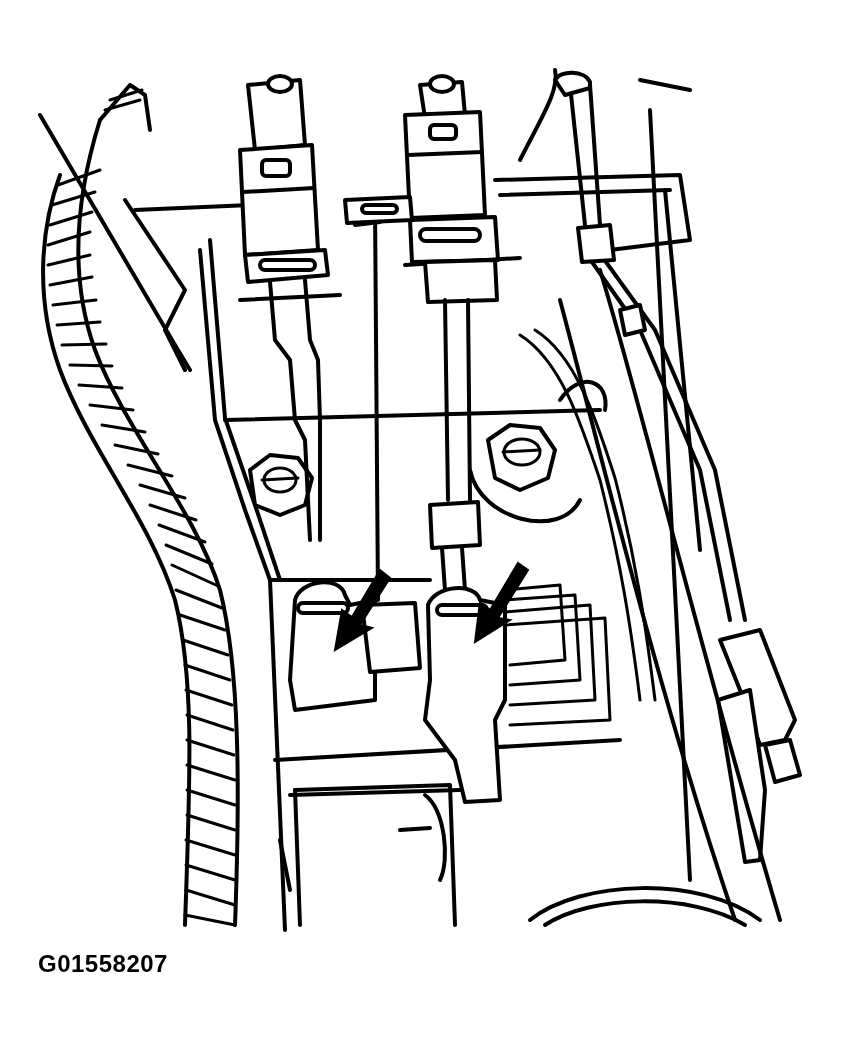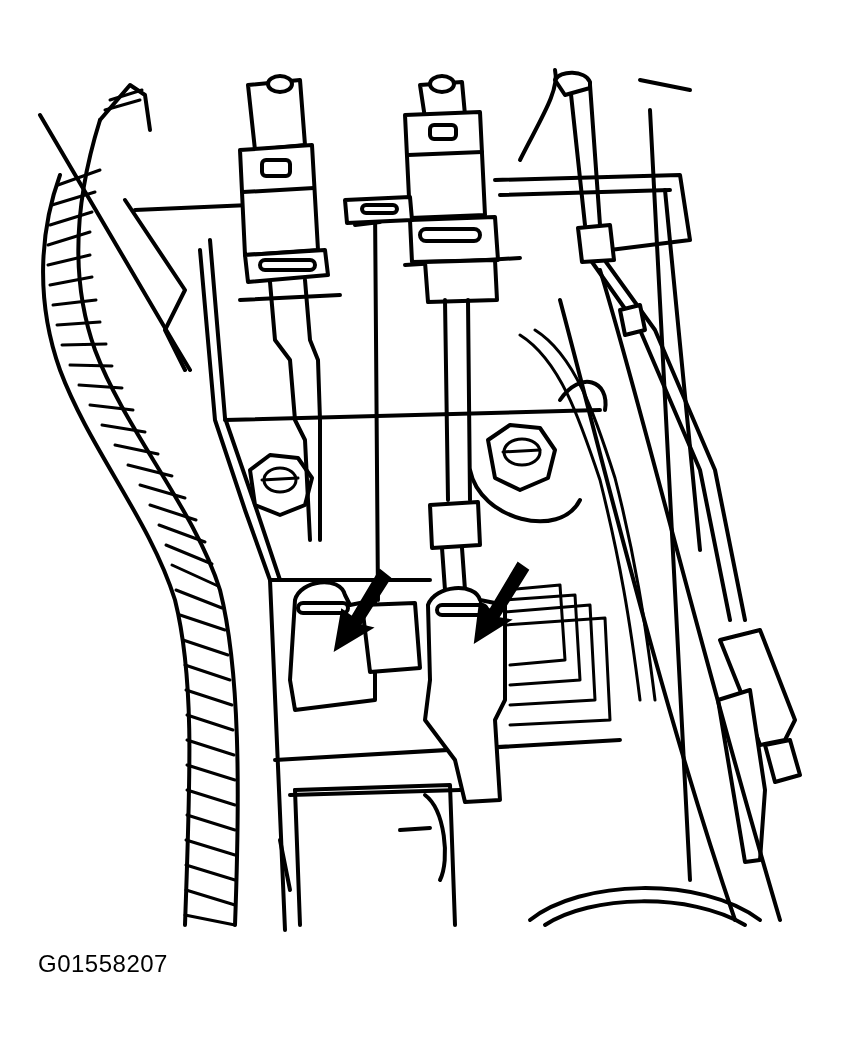--- a/index.html
+++ b/index.html
@@ -1,18 +1,18 @@
 <!DOCTYPE html>
 <html><head>
 <meta charset="utf-8">
 <style>
   html,body{margin:0;padding:0;background:#ffffff;}
   body{width:843px;height:1047px;position:relative;overflow:hidden;font-family:"Liberation Sans",sans-serif;}
   #diagram{position:absolute;left:0;top:0;width:843px;height:1047px;}
-  #fig-label{position:absolute;left:38px;top:950px;font-size:24px;font-weight:normal;color:#000;letter-spacing:0.5px;font-family:"Liberation Sans",sans-serif;}
+  #fig-label{position:absolute;left:38px;top:950px;font-size:24px;font-weight:bold;color:#000;letter-spacing:0.5px;font-family:"Liberation Sans",sans-serif;}
   svg .ln{fill:none;stroke:#000;stroke-width:4;stroke-linejoin:round;stroke-linecap:round;}
   svg .th{fill:none;stroke:#000;stroke-width:3;stroke-linejoin:round;stroke-linecap:round;}
   svg .wf{fill:#fff;stroke:#000;stroke-width:4;stroke-linejoin:round;}
   svg .blk{fill:#000;stroke:#000;stroke-width:2;}
 </style>
 </head>
 <body>
 
 <svg id="diagram" viewBox="0 0 843 1047" xmlns="http://www.w3.org/2000/svg">
 

